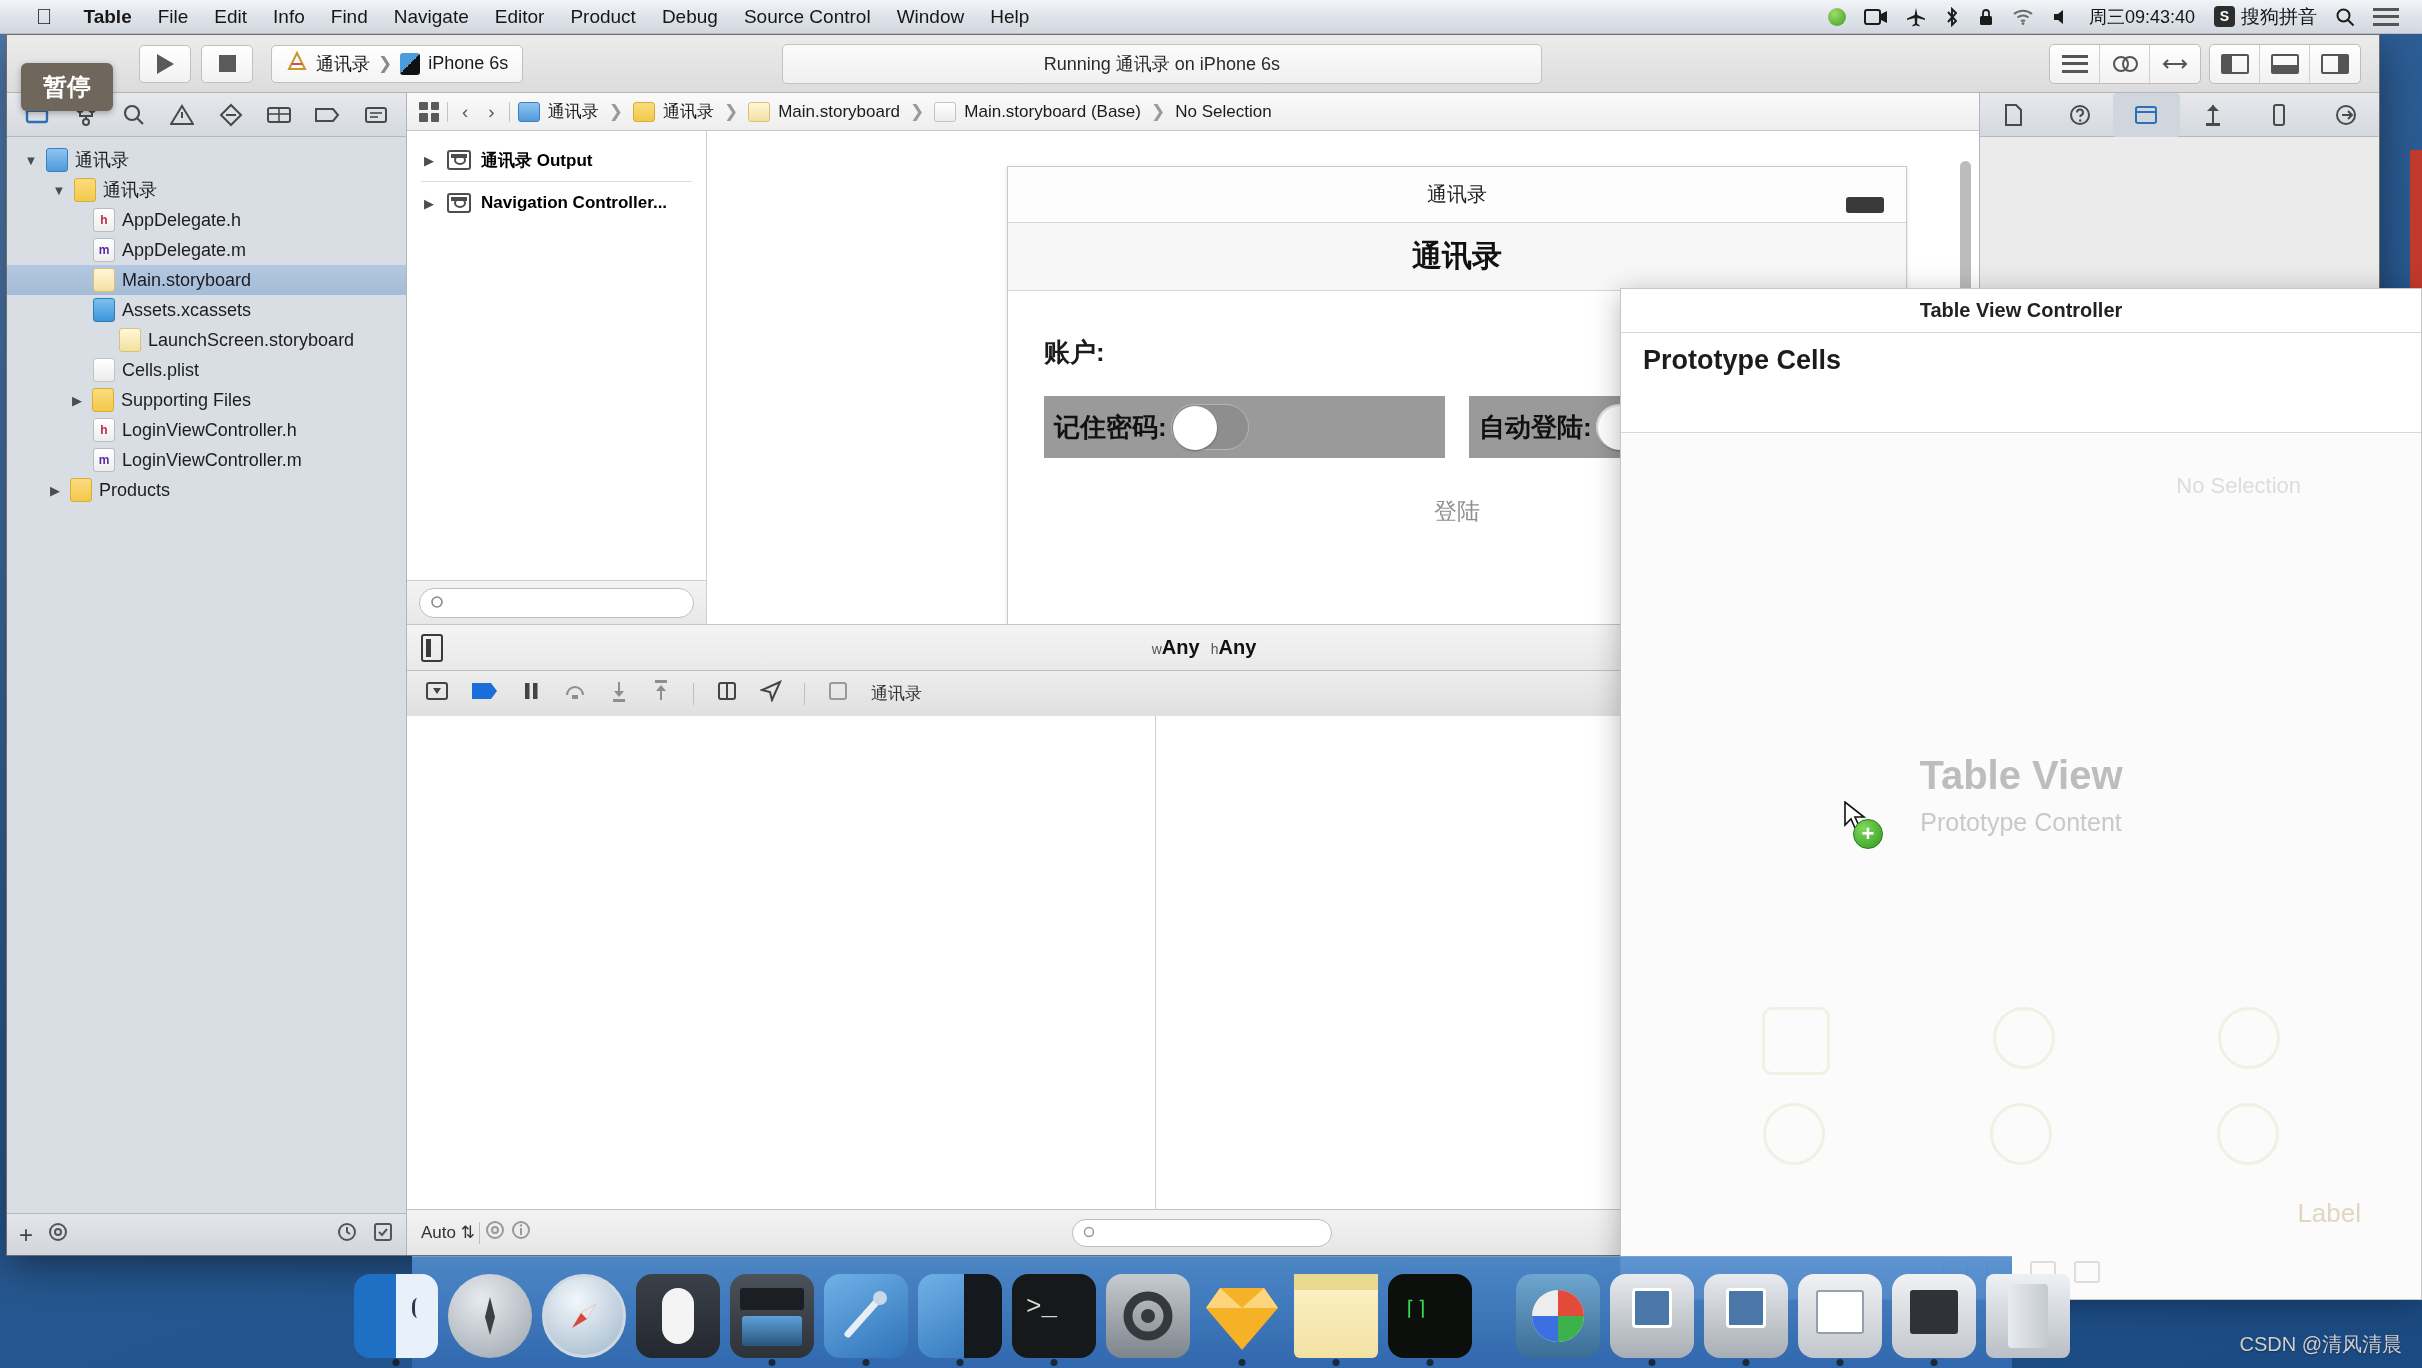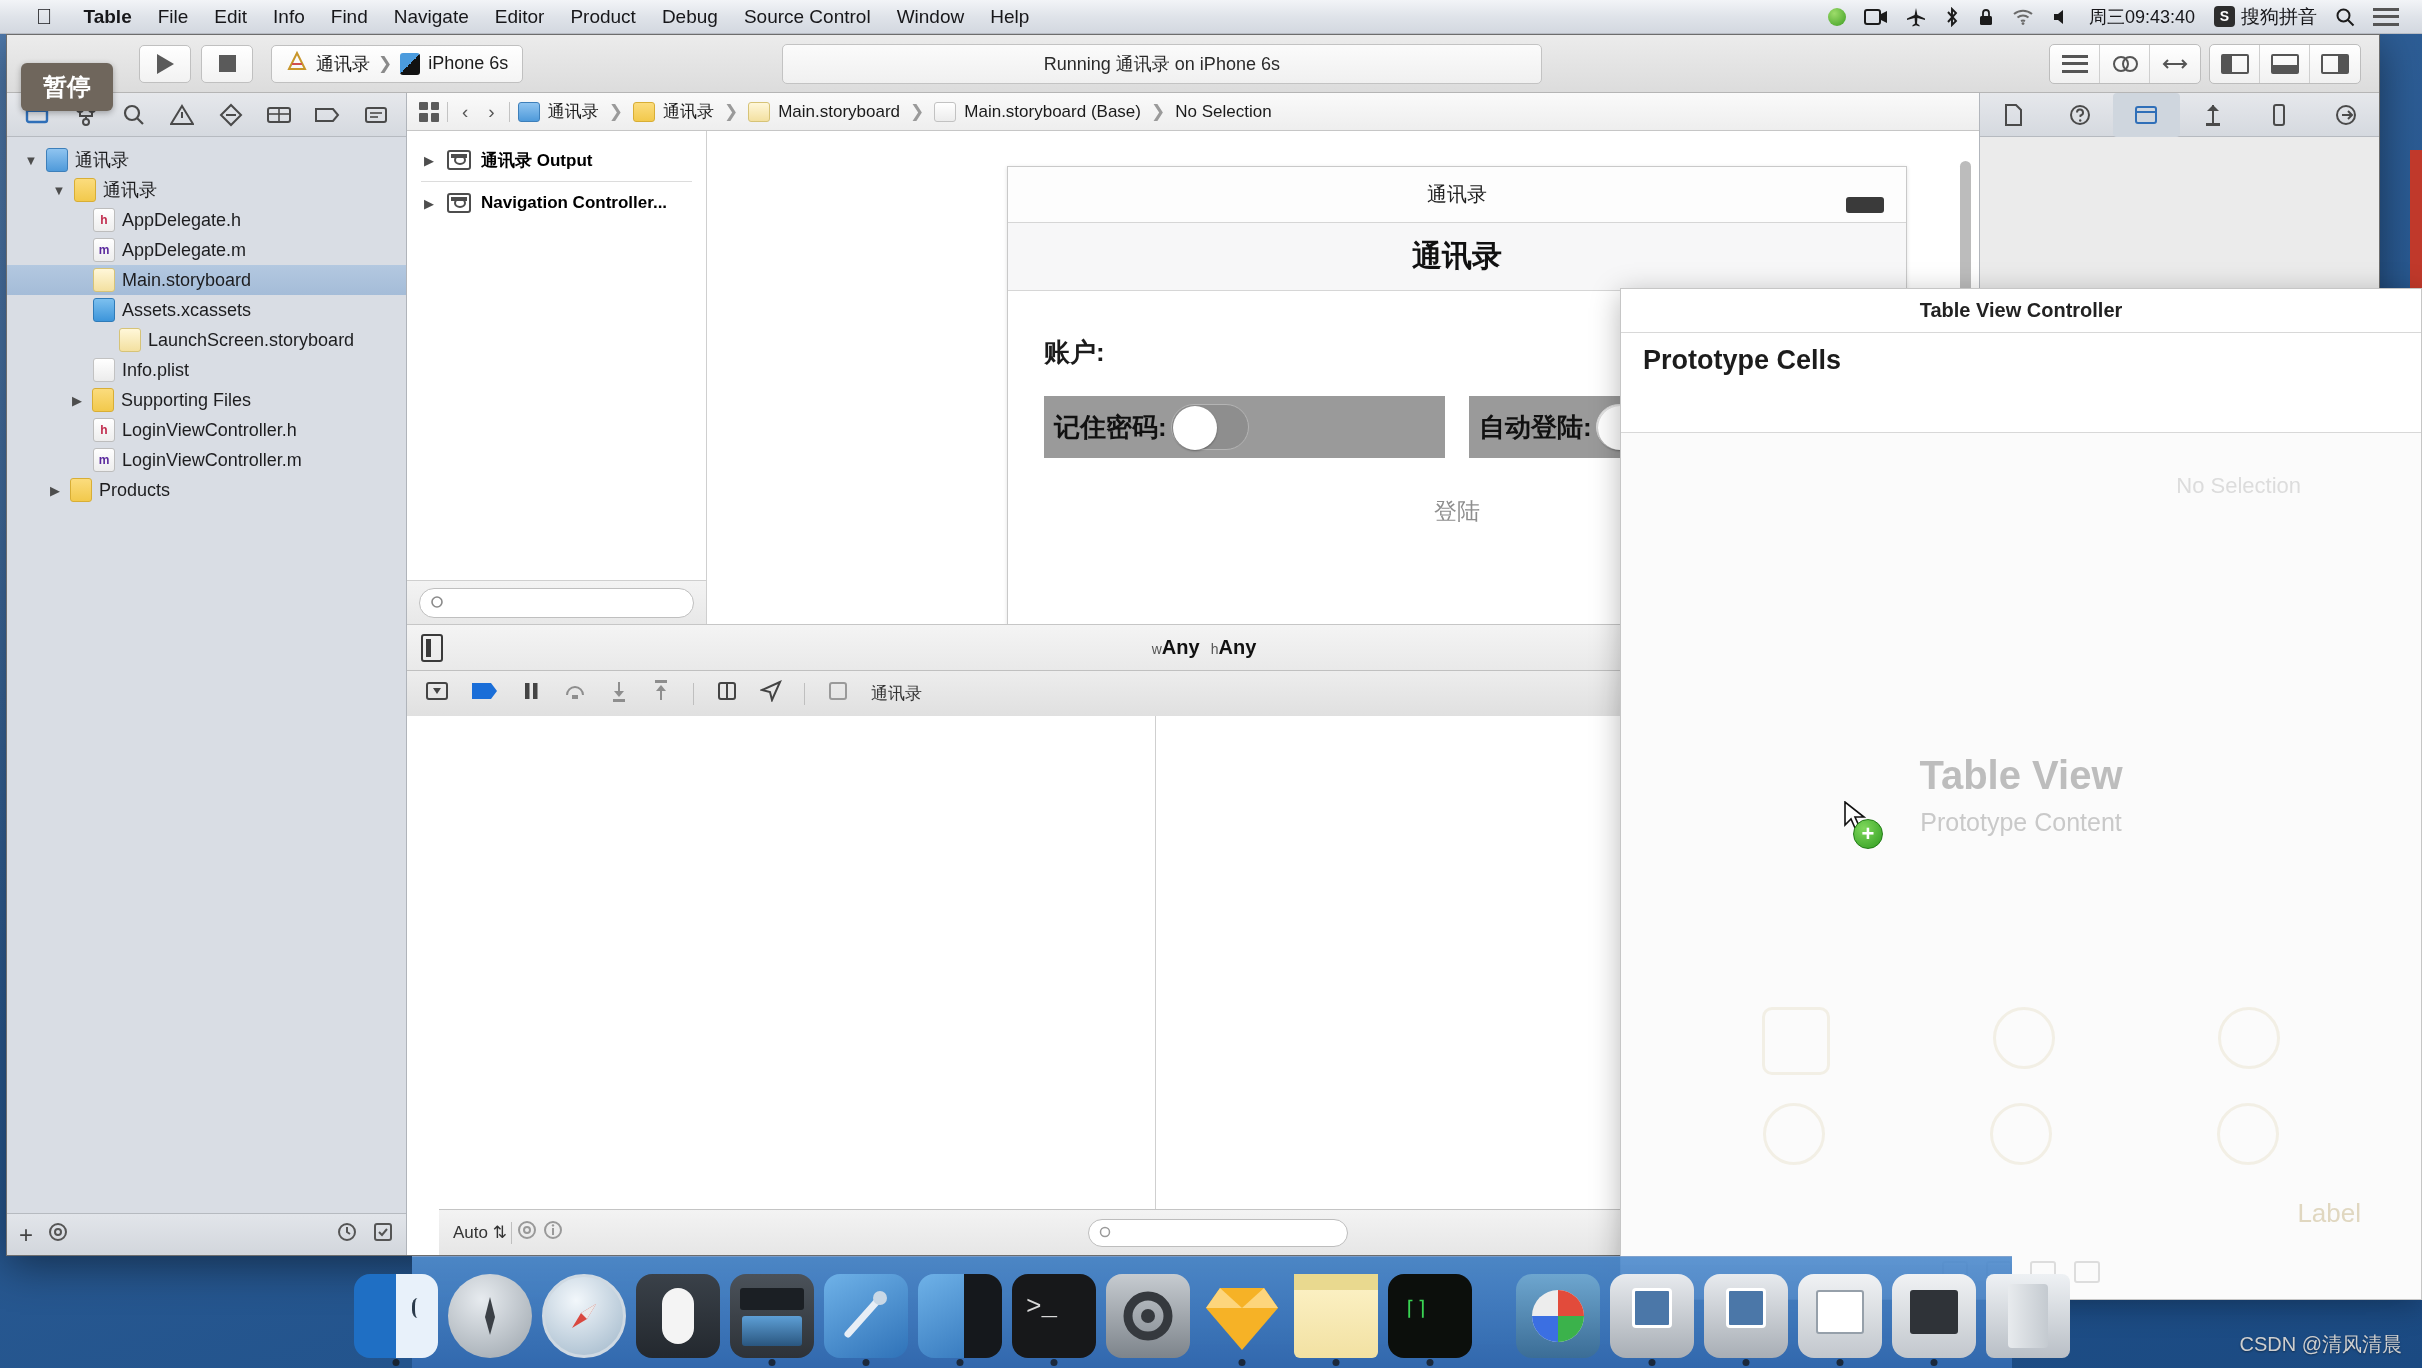--- a/index.html
+++ b/index.html
@@ -253,21 +253,21 @@
     border-top: 1px solid #c0c0c0; font-size: 17px; color: #333;
   }
   .dbg-sep { width: 1px; height: 22px; background: #bfbfbf; }
 
   .debug-area { flex: 1; display: flex; min-height: 0; background: #fff; }
   .debug-left { flex: 1; border-right: 1px solid #cfcfcf; }
   .debug-right { flex: 1.1; }
   .debug-bottom {
     height: 46px; flex: 0 0 46px; display: flex; align-items: center;
     background: linear-gradient(180deg,#f3f3f3,#e6e6e6);
-    border-top: 1px solid #c4c4c4; font-size: 17px; color: #333; padding: 12px 14px; gap: 4px; margin-left: 32px;
+    border-top: 1px solid #c4c4c4; font-size: 17px; color: #333; padding: 12px 14px; gap: 4px;
   }
   .filter-field {
     width: 260px; height: 28px; background: #fff; border: 1px solid #bdbdbd; border-radius: 14px;
     display: flex; align-items: center; padding: 0 10px; gap: 6px; font-size: 15px; color: #aaa;
   }
 
   
   .utilities {
     width: 400px; flex: 0 0 400px; background: #e7e9ec; border-left: 1px solid #b2b6bc;
     display: flex; flex-direction: column;
@@ -564,21 +564,21 @@
           <div class="row" style="padding-left:86px">
             <span class="fico xcassets"></span>
             <span>Assets.xcassets</span>
           </div>
           <div class="row" style="padding-left:112px">
             <span class="fico sb"></span>
             <span>LaunchScreen.storyboard</span>
           </div>
           <div class="row" style="padding-left:86px">
             <span class="fico plist"></span>
-            <span>Info.plist</span>
+            <span>Cells.plist</span>
           </div>
           <div class="row" style="padding-left:62px">
             <span class="disc">▶</span>
             <span class="fico folder"></span>
             <span>Supporting Files</span>
           </div>
           <div class="row" style="padding-left:86px">
             <span class="fico doc h">h</span>
             <span>LoginViewController.h</span>
           </div>

